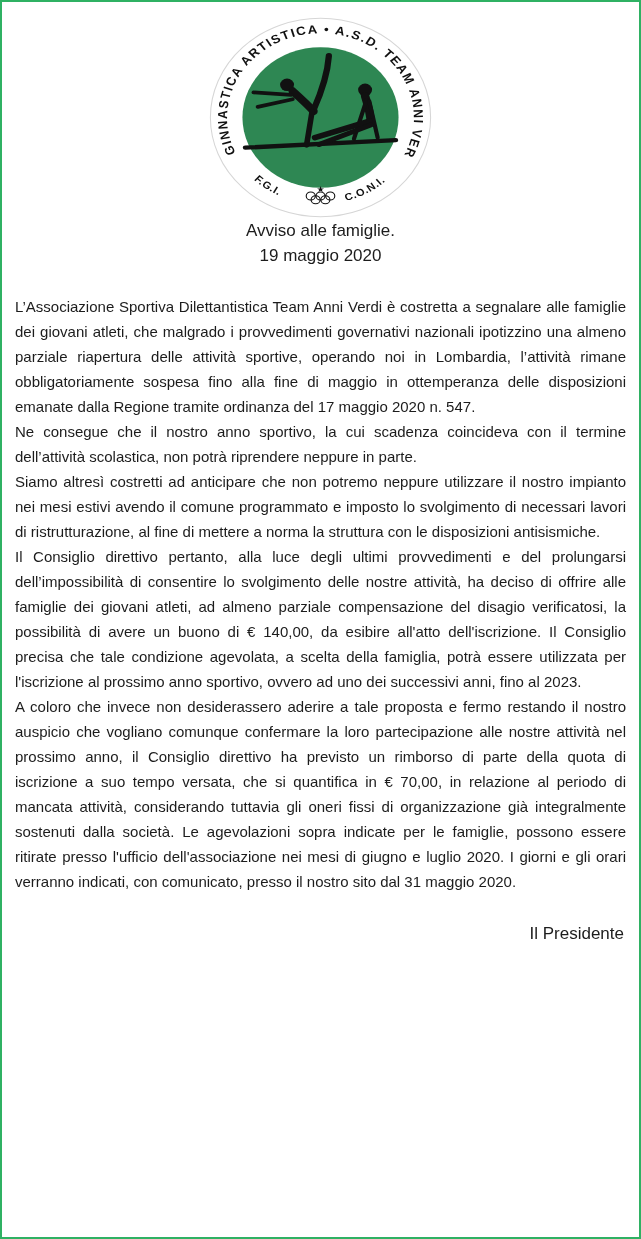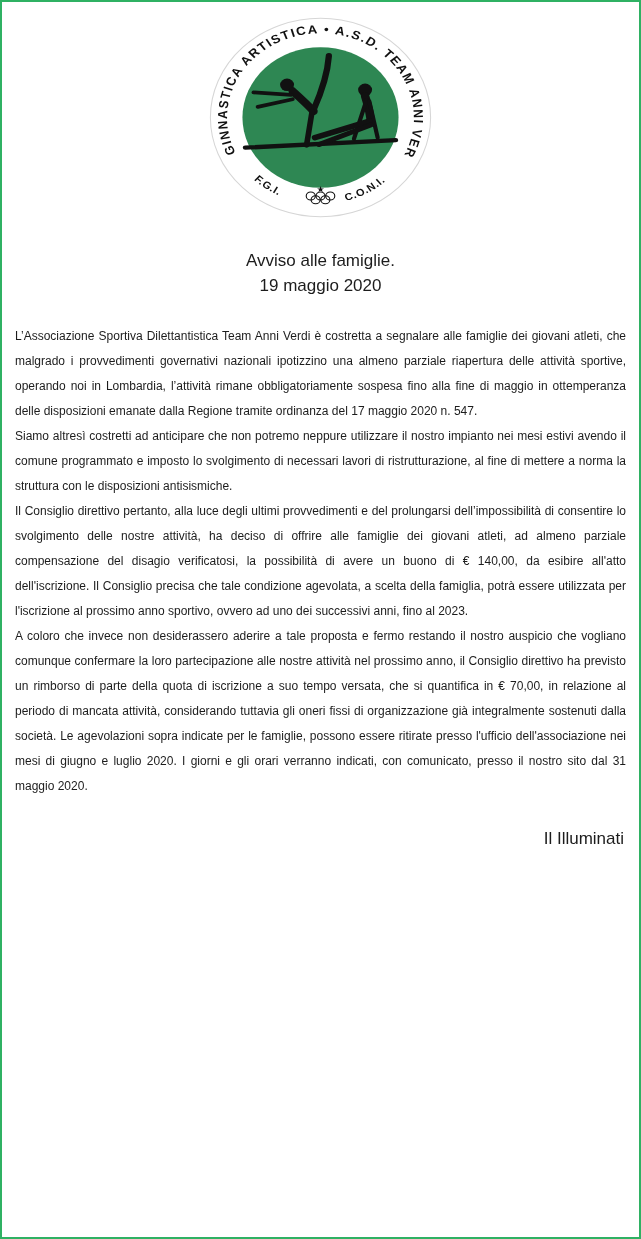--- a/index.html
+++ b/index.html
@@ -28,28 +28,27 @@
     letter-spacing: 1px;
   }
   .arc-text-small {
     font-family: "Liberation Sans", sans-serif;
     font-weight: bold;
     font-size: 16px;
     fill: #101010;
     letter-spacing: 1px;
   }
   .doc-header {
-    margin-top: 30px;
     text-align: center;
     font-size: 17px;
     line-height: 25px;
   }
   .doc-body {
     margin: 26px 13px 0 13px;
-    font-size: 12px;
+    font-size: 15px;
     line-height: 25px;
     text-align: justify;
   }
   .doc-body p { margin: 0; }
   .signature {
     margin: 27px 15px 0 0;
     text-align: right;
     font-size: 17px;
     line-height: 25px;
   }
@@ -112,22 +111,23 @@
     </svg>
   </div>
 
   <div class="doc-header">
     <div>Avviso alle famiglie.</div>
     <div>19 maggio 2020</div>
   </div>
 
   <div class="doc-body">
     <p>L’Associazione Sportiva Dilettantistica Team Anni Verdi è costretta a segnalare alle famiglie dei giovani atleti, che malgrado i provvedimenti governativi nazionali ipotizzino una almeno parziale riapertura delle attività sportive, operando noi in Lombardia, l’attività rimane obbligatoriamente sospesa fino alla fine di maggio in ottemperanza delle disposizioni emanate dalla Regione tramite  ordinanza del 17 maggio 2020 n. 547.</p>
+    <p>Ne consegue che il nostro anno sportivo, la cui scadenza coincideva con il termine dell’attività scolastica, non potrà riprendere neppure in parte.</p>
     <p>Siamo altresì costretti ad anticipare che non potremo neppure utilizzare il nostro impianto nei mesi estivi avendo il comune programmato e imposto lo svolgimento di necessari lavori di ristrutturazione, al fine di mettere a norma la struttura con le disposizioni antisismiche.</p>
     <p>Il Consiglio direttivo pertanto, alla luce degli ultimi provvedimenti e del prolungarsi dell’impossibilità di consentire lo svolgimento delle nostre attività, ha deciso di offrire alle famiglie dei giovani atleti, ad almeno parziale compensazione del disagio verificatosi,  la possibilità di avere un buono di € 140,00, da esibire all'atto dell'iscrizione. Il Consiglio precisa che tale condizione agevolata, a scelta della famiglia, potrà essere utilizzata per l'iscrizione al prossimo anno sportivo, ovvero ad uno dei successivi anni, fino al 2023.</p>
     <p>A coloro che invece non desiderassero aderire a tale proposta e fermo restando il nostro auspicio che vogliano comunque confermare la loro partecipazione alle nostre attività nel prossimo anno, il Consiglio direttivo ha previsto un rimborso di parte della quota di iscrizione a suo tempo versata, che si quantifica in € 70,00,  in relazione al periodo di mancata attività, considerando tuttavia gli oneri fissi di organizzazione già integralmente sostenuti dalla società. Le agevolazioni sopra indicate per le famiglie, possono essere ritirate presso l'ufficio dell'associazione nei mesi di giugno e luglio 2020. I giorni e gli orari verranno indicati, con comunicato, presso il nostro sito dal 31 maggio 2020.</p>
   </div>
 
   <div class="signature">
-    <div>Il Illuminati</div>
+    <div>Il Presidente</div>
   </div>
 
 </div>
 
 </body></html>

